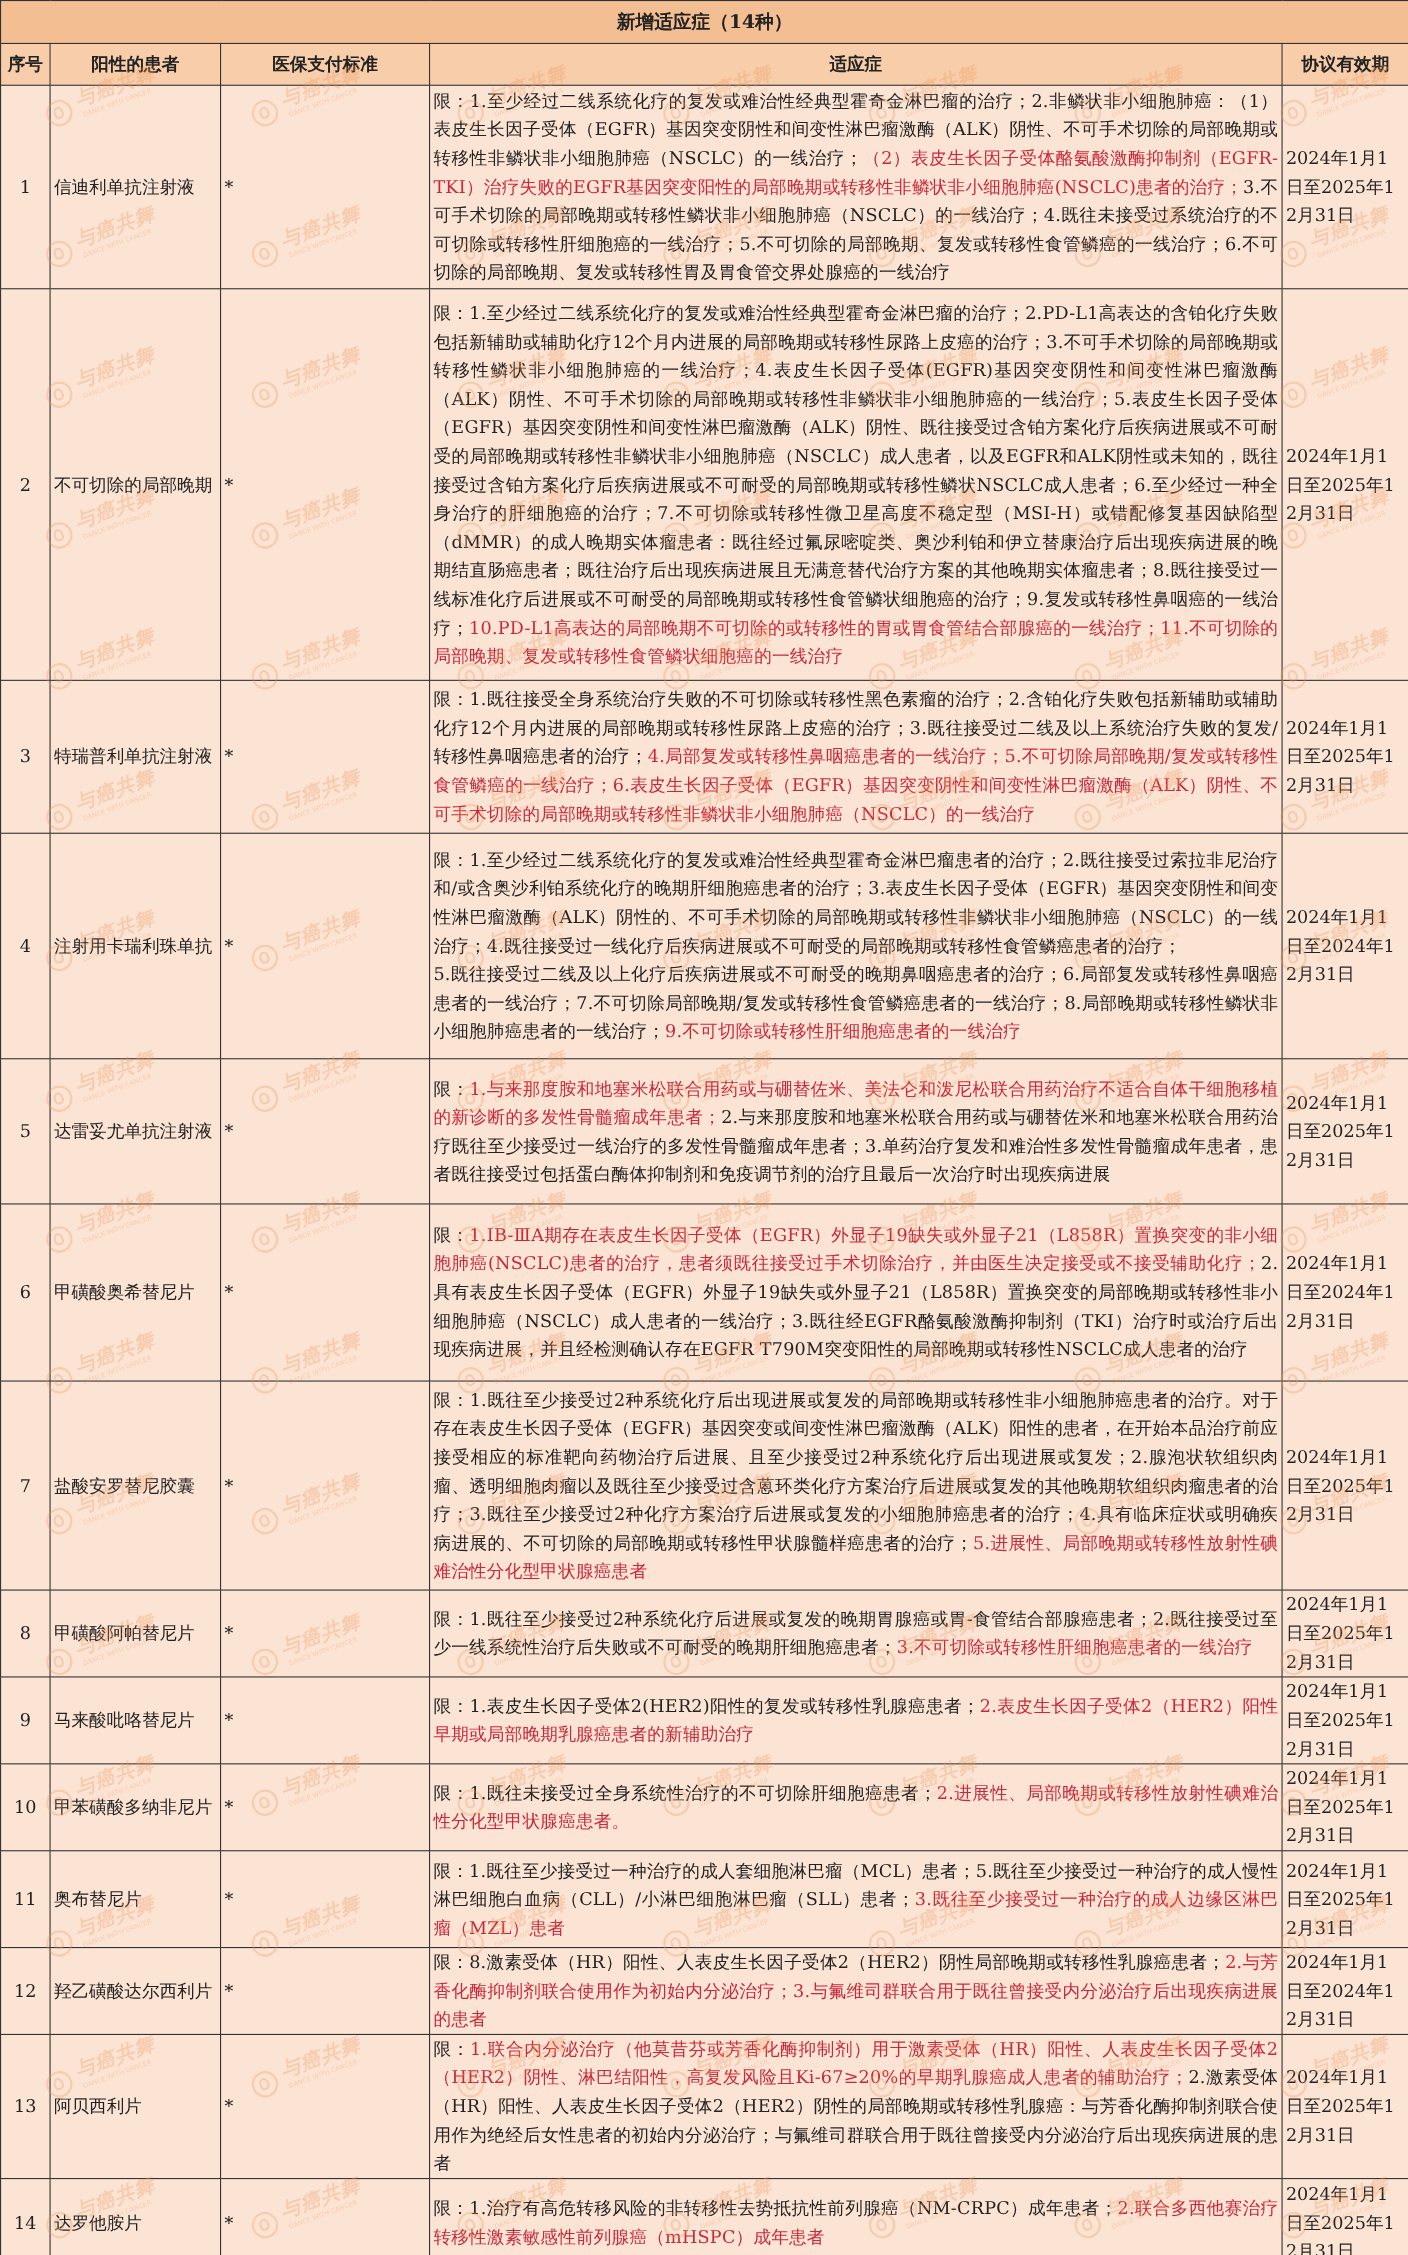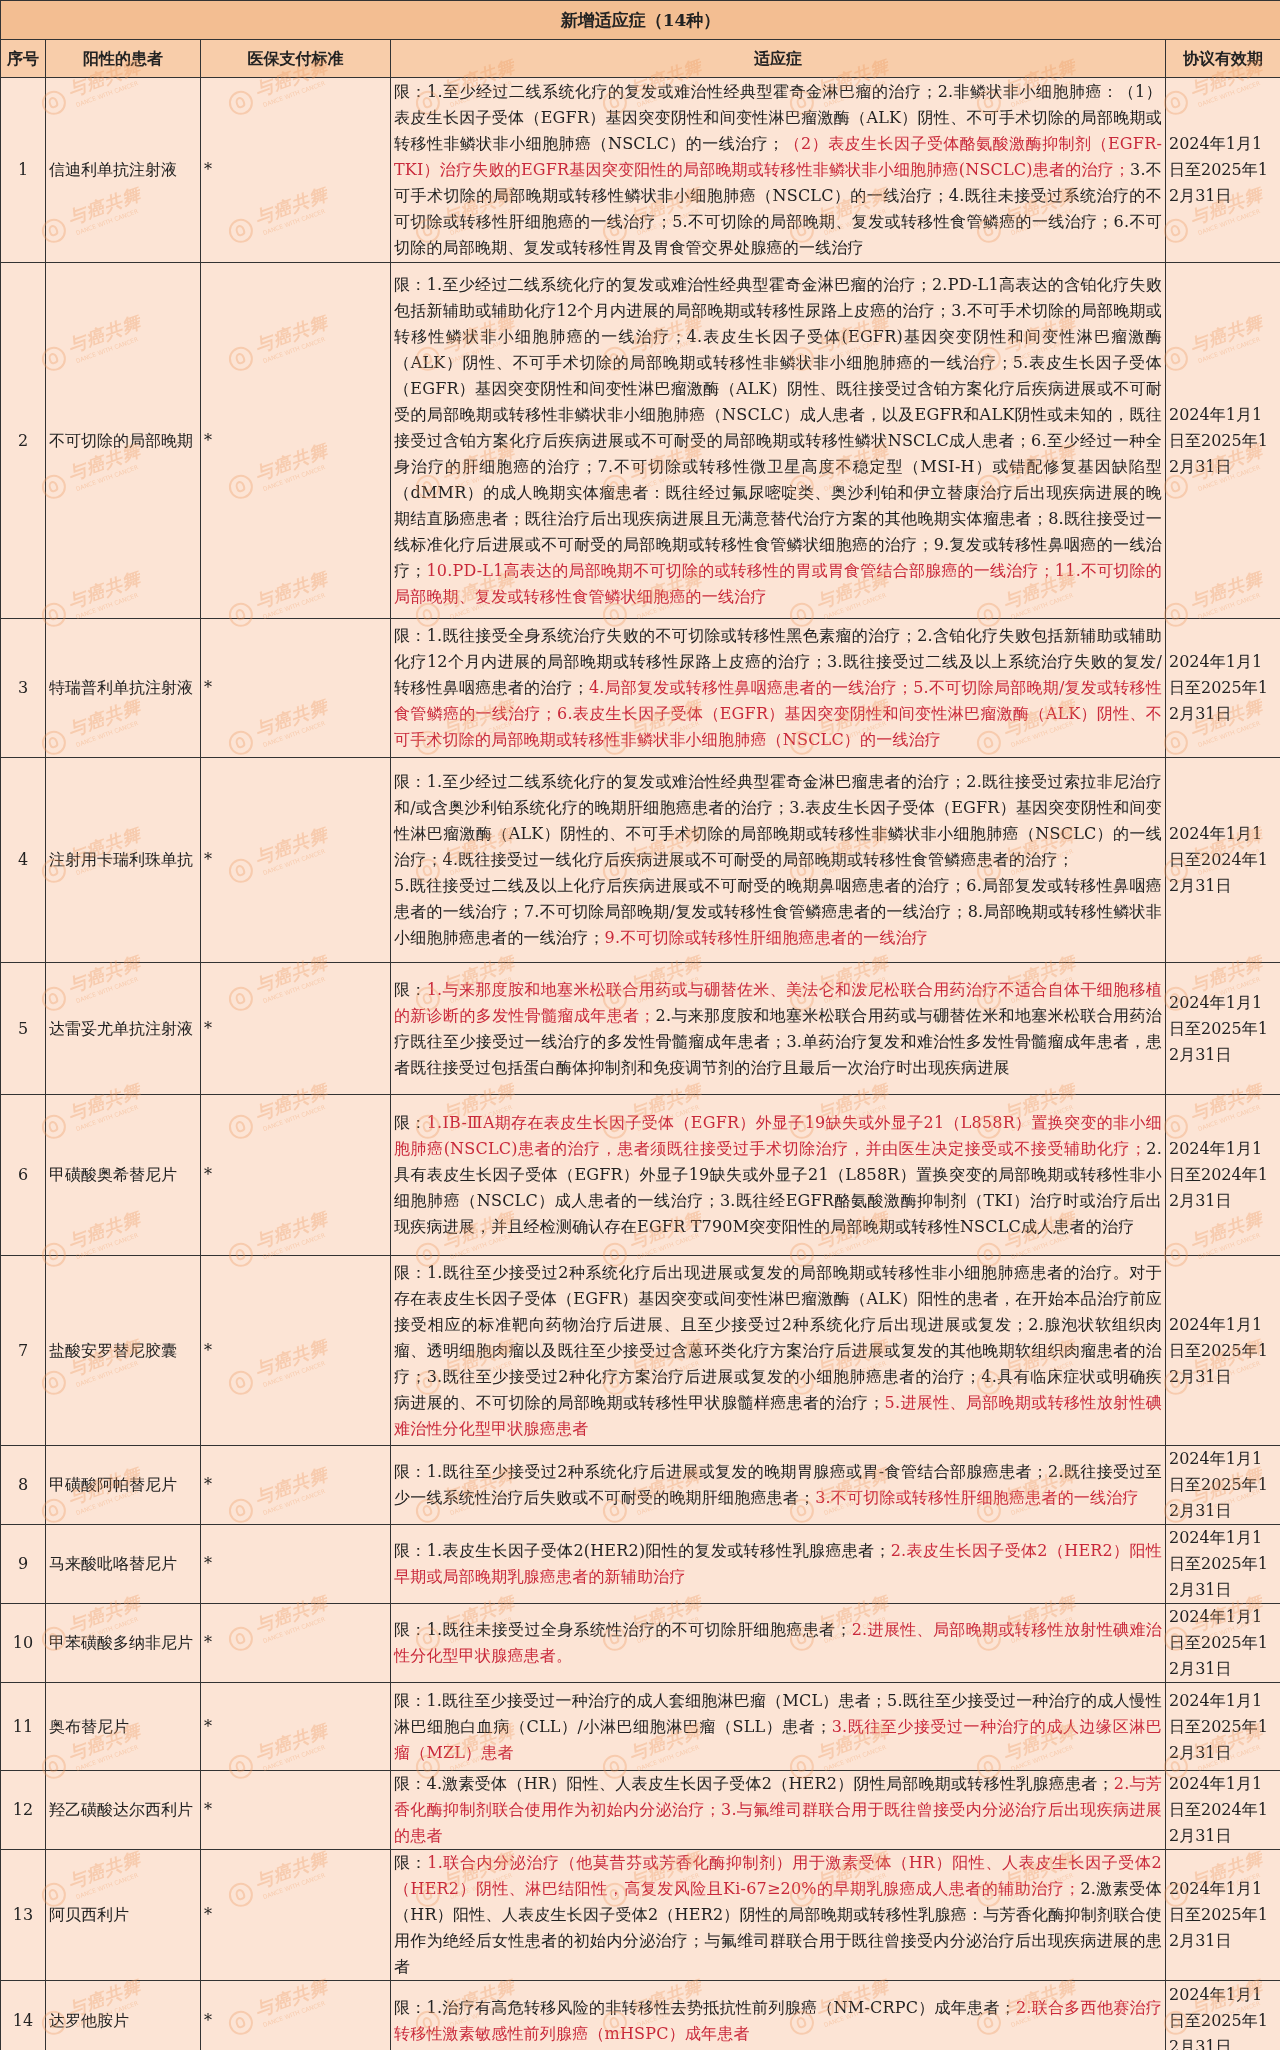--- a/index.html
+++ b/index.html
@@ -170,21 +170,21 @@
       <td class="c-no">11</td>
       <td class="c-drug">奥布替尼片</td>
       <td class="c-pay">*</td>
       <td class="c-ind"><span class="seg">限：1.既往至少接受过一种治疗的成人套细胞淋巴瘤（MCL）患者；5.既往至少接受过一种治疗的成人慢性淋巴细胞白血病（CLL）/小淋巴细胞淋巴瘤（SLL）患者；</span><span class="seg hl">3.既往至少接受过一种治疗的成人边缘区淋巴瘤（MZL）患者</span><span class="seg"></span></td>
       <td class="c-date">2024年1月1日至2025年12月31日</td>
     </tr>
     <tr style="height:79px">
       <td class="c-no">12</td>
       <td class="c-drug">羟乙磺酸达尔西利片</td>
       <td class="c-pay">*</td>
-      <td class="c-ind"><span class="seg">限：4.激素受体（HR）阳性、人表皮生长因子受体2（HER2）阴性局部晚期或转移性乳腺癌患者；</span><span class="seg hl">2.与芳香化酶抑制剂联合使用作为初始内分泌治疗；3.与氟维司群联合用于既往曾接受内分泌治疗后出现疾病进展的患者</span><span class="seg"></span></td>
+      <td class="c-ind"><span class="seg">限：8.激素受体（HR）阳性、人表皮生长因子受体2（HER2）阴性局部晚期或转移性乳腺癌患者；</span><span class="seg hl">2.与芳香化酶抑制剂联合使用作为初始内分泌治疗；3.与氟维司群联合用于既往曾接受内分泌治疗后出现疾病进展的患者</span><span class="seg"></span></td>
       <td class="c-date">2024年1月1日至2024年12月31日</td>
     </tr>
     <tr style="height:131px">
       <td class="c-no">13</td>
       <td class="c-drug">阿贝西利片</td>
       <td class="c-pay">*</td>
       <td class="c-ind"><span class="seg">限：</span><span class="seg hl">1.联合内分泌治疗（他莫昔芬或芳香化酶抑制剂）用于激素受体（HR）阳性、人表皮生长因子受体2（HER2）阴性、淋巴结阳性，高复发风险且Ki-67≥20%的早期乳腺癌成人患者的辅助治疗；</span><span class="seg">2.激素受体（HR）阳性、人表皮生长因子受体2（HER2）阴性的局部晚期或转移性乳腺癌：与芳香化酶抑制剂联合使用作为绝经后女性患者的初始内分泌治疗；与氟维司群联合用于既往曾接受内分泌治疗后出现疾病进展的患者</span></td>
       <td class="c-date">2024年1月1日至2025年12月31日</td>
     </tr>
     <tr style="height:80px">

